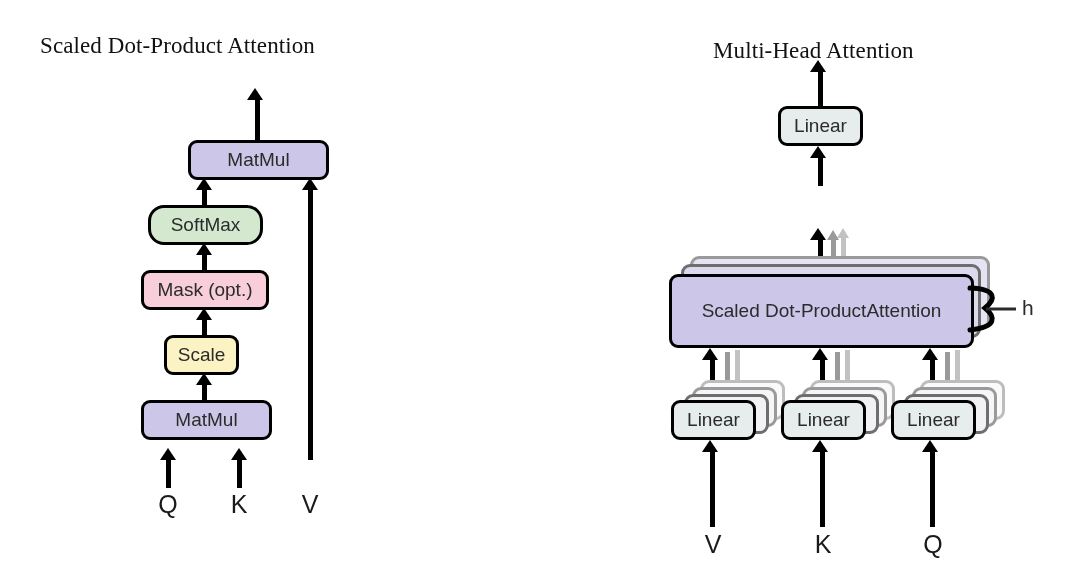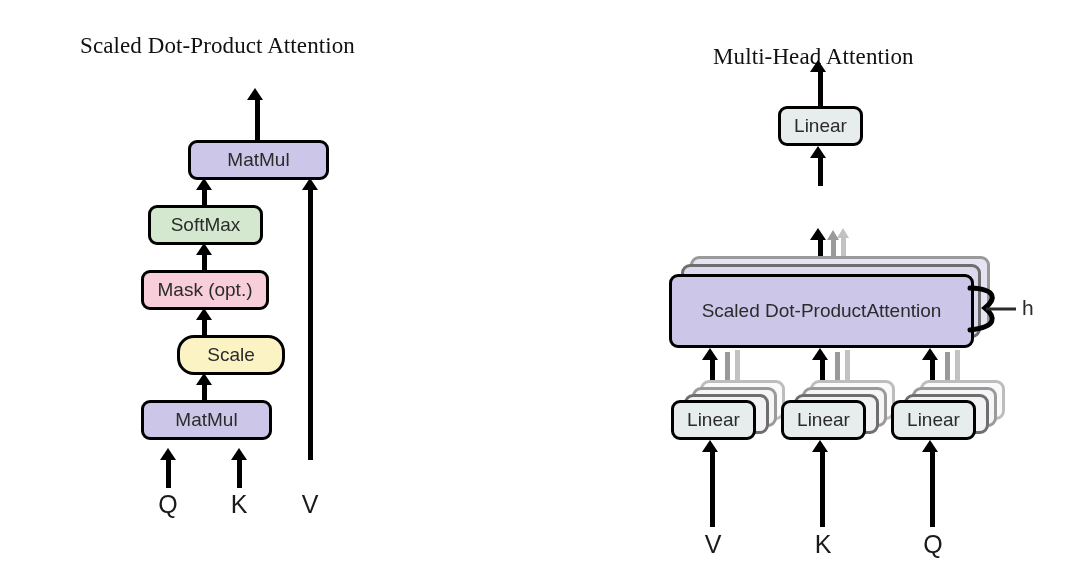--- a/index.html
+++ b/index.html
@@ -21,22 +21,22 @@
     height: 580px;
   }
   .title {
     position: absolute;
     font-family: "Liberation Serif", serif;
     font-size: 23px;
     color: #111111;
     white-space: nowrap;
     letter-spacing: 0.1px;
   }
-  #title-left  { left: 40px;  top: 33px; margin-left: 40px; }
-  #title-right { left: 713px; top: 44px; }
+  #title-left  { left: 40px;  top: 33px; }
+  #title-right { left: 713px; top: 38px; }
 
   
   .node {
     position: absolute;
     box-sizing: border-box;
     border: 3px solid #000000;
     border-radius: 9px;
     display: flex;
     align-items: center;
     justify-content: center;
@@ -126,35 +126,35 @@
   <div class="node purple" id="n-matmul-top" style="left:188px; top:140px; width:141px; height:40px;">
     <span>MatMul</span>
   </div>
 
   <div class="line" style="left:202px; top:188px; width:5px; height:20px;"></div>
   <div class="arrowhead" style="left:196px; top:178px;"></div>
 
   <div class="line" style="left:308px; top:190px; width:5px; height:270px;"></div>
   <div class="arrowhead" style="left:302px; top:178px;"></div>
 
-  <div class="node green" id="n-softmax" style="left:148px; top:205px; width:115px; height:40px;">
+  <div class="node green" id="n-softmax" style="left:148px; top:205px; width:115px; height:40px;border-radius:16px;">
     <span>SoftMax</span>
   </div>
 
   <div class="line" style="left:202px; top:255px; width:5px; height:18px;"></div>
   <div class="arrowhead" style="left:196px; top:243px;"></div>
 
   <div class="node pink" id="n-mask" style="left:141px; top:270px; width:128px; height:40px;">
     <span>Mask (opt.)</span>
   </div>
 
   <div class="line" style="left:202px; top:320px; width:5px; height:18px;"></div>
   <div class="arrowhead" style="left:196px; top:308px;"></div>
 
-  <div class="node yellow" id="n-scale" style="left:177px; top:335px; width:108px; height:40px;border-radius:17px;">
+  <div class="node yellow" id="n-scale" style="left:164px; top:335px; width:75px; height:40px;">
     <span>Scale</span>
   </div>
 
   <div class="line" style="left:202px; top:385px; width:5px; height:18px;"></div>
   <div class="arrowhead" style="left:196px; top:373px;"></div>
 
   <div class="node purple" id="n-matmul-bot" style="left:141px; top:400px; width:131px; height:40px;">
     <span>MatMul</span>
   </div>
 

